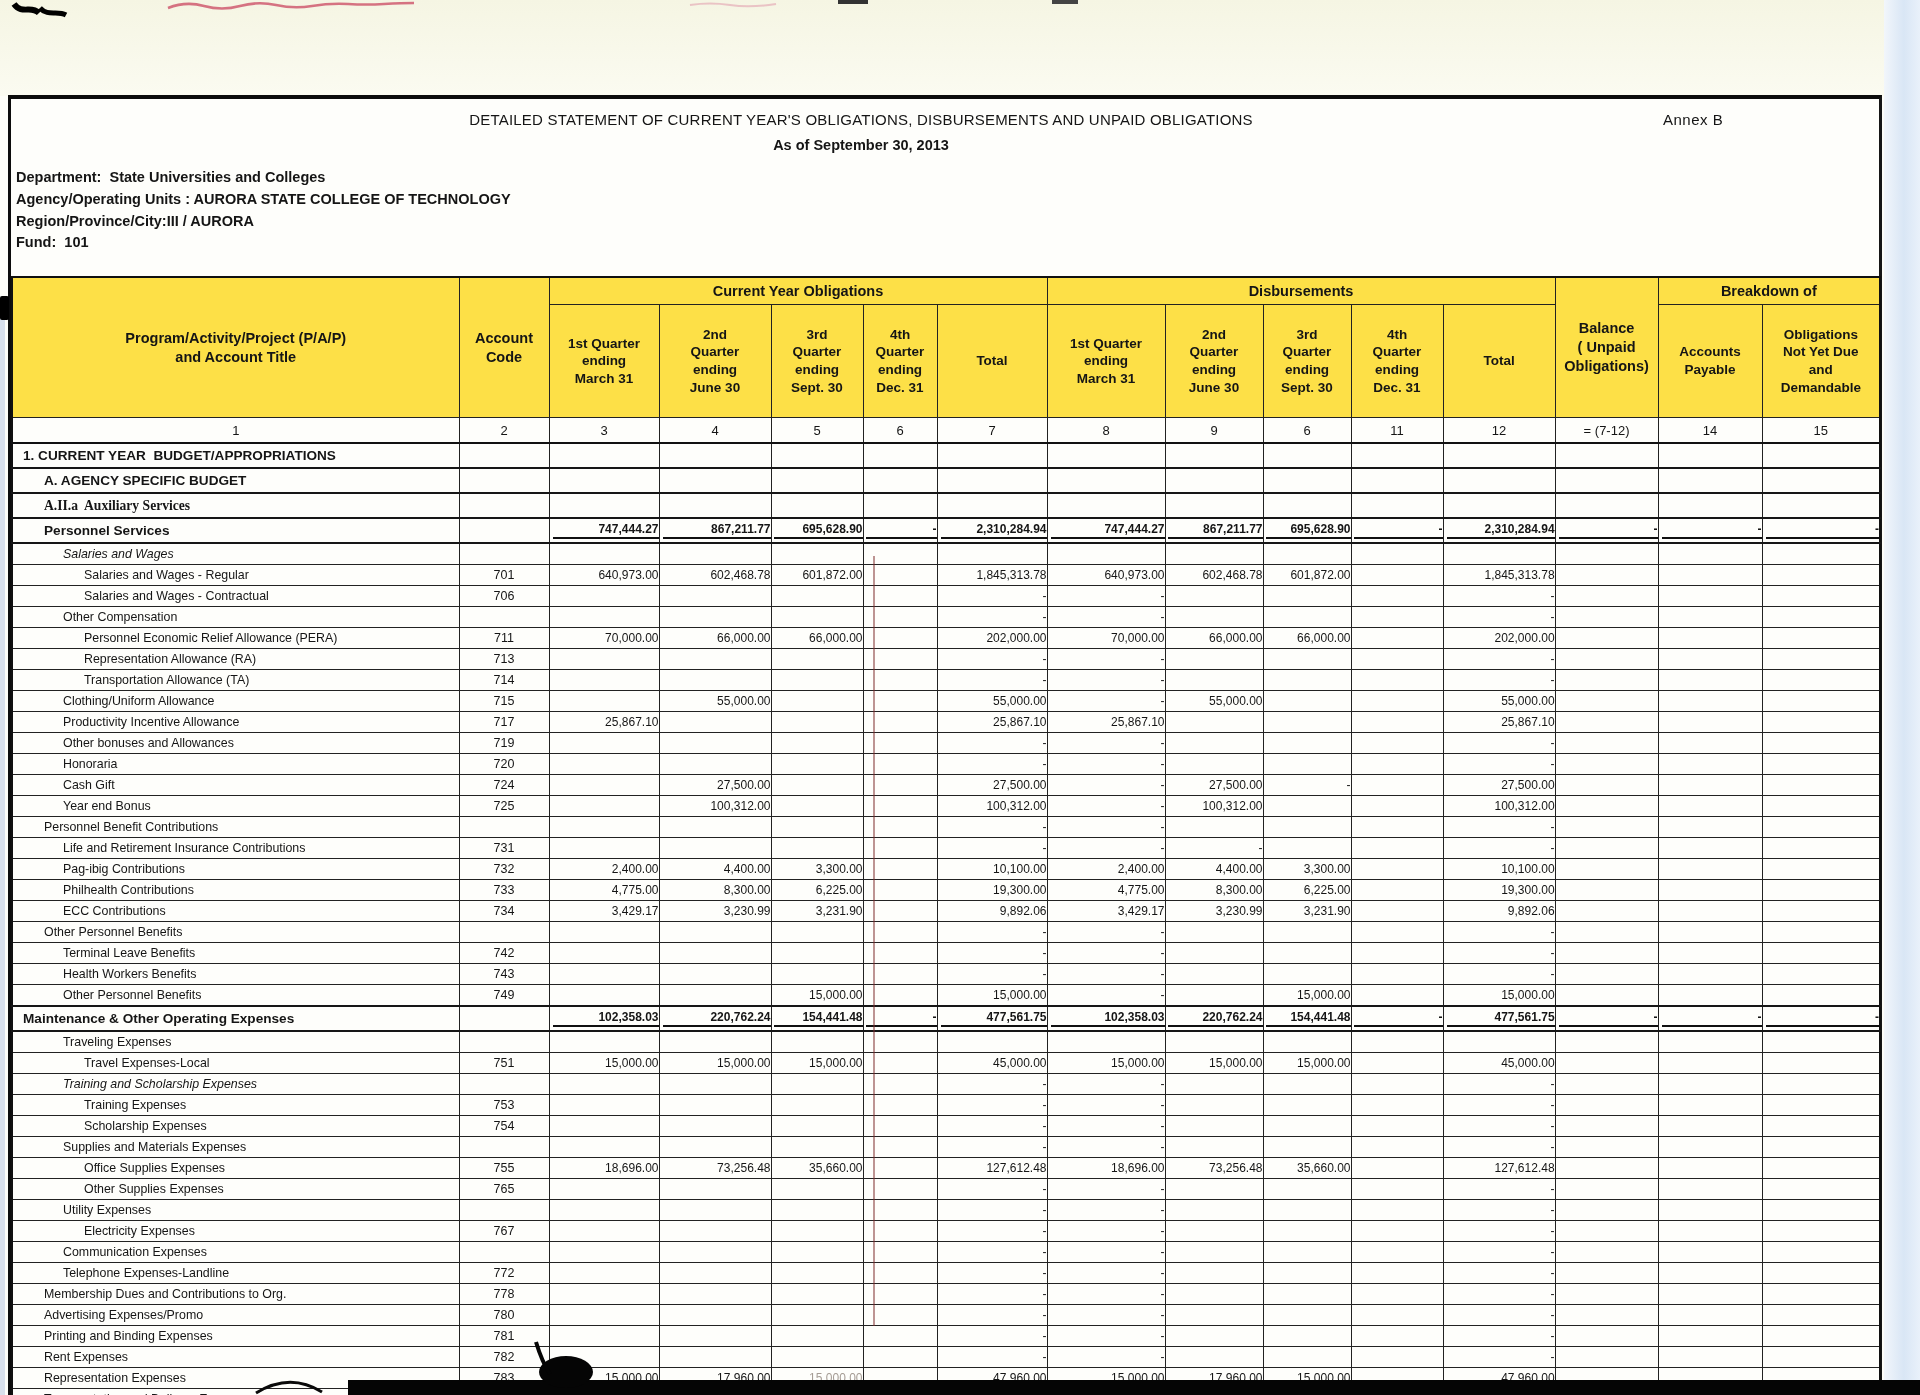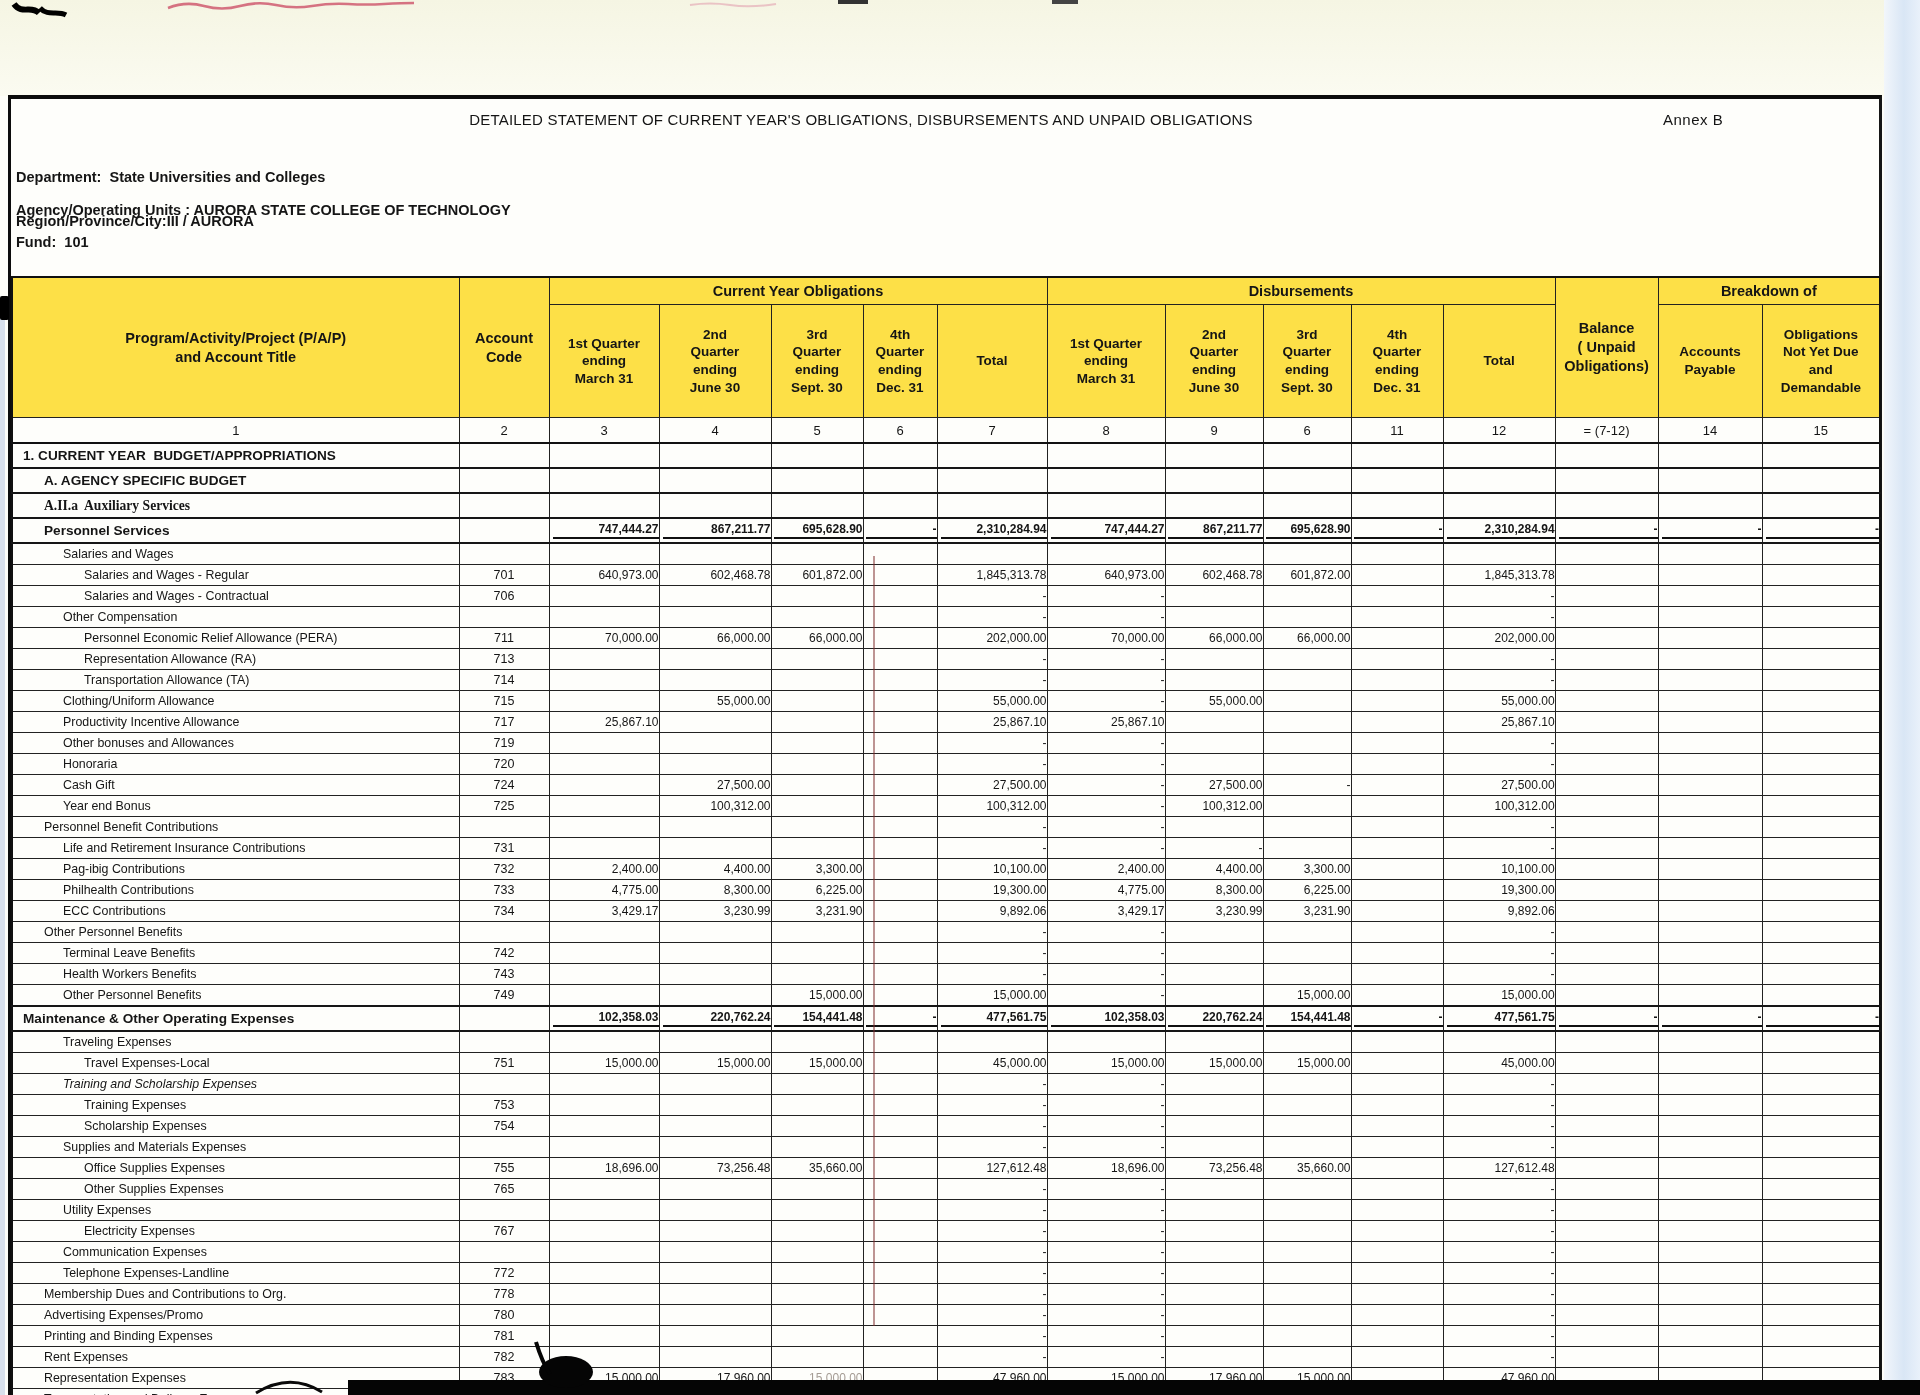--- a/index.html
+++ b/index.html
@@ -12,21 +12,21 @@
   .leftedge{position:absolute;left:0;top:300px;width:5px;height:1095px;
             background:#b9c9e0;opacity:.55;}
   .page{position:absolute;left:8px;top:95px;width:1868px;height:1300px;
         background:#fefefb;border-top:4px solid #0c0c0c;border-left:3px solid #0c0c0c;
         border-right:3px solid #161616;}
   .annex{position:absolute;left:1652px;top:12px;font-size:15px;letter-spacing:.5px;}
   .titleblock{position:absolute;left:150px;top:12px;width:1400px;text-align:center;}
   .title{font-size:15px;letter-spacing:.2px;}
   .subtitle{font-size:14.5px;font-weight:bold;margin-top:9px;}
   .meta{position:absolute;left:5px;font-size:14.5px;font-weight:bold;white-space:pre;}
-  .m1{top:70px}.m2{top:103px}.m3{top:114px}.m4{top:135px}
+  .m1{top:70px}.m2{top:92px}.m3{top:114px}.m4{top:135px}
 
   table.grid{position:absolute;left:0px;top:177px;border-collapse:collapse;
              table-layout:fixed;width:1868px;border:2.5px solid #101010;}
   table.grid th,table.grid td{border:1.5px solid #222;padding:0;overflow:hidden;}
   thead th{font-size:13.5px;font-weight:bold;text-align:center;vertical-align:middle;
            white-space:pre-line;line-height:1.3;background:#fde047;}
   tr.band-row th{height:26px;font-size:14.5px;}
   tr.q-row th{height:112px;}
   tr.num-row td{height:24px;text-align:center;font-size:13px;border-bottom:2.5px solid #111;}
   tbody td{height:20px;vertical-align:middle;}
@@ -45,20 +45,21 @@
 
 <div class="scan">
   <div class="topband"></div>
   <div class="rightedge"></div>
   <div class="leftedge"></div>
 
   <div class="page">
     <div class="annex">Annex B</div>
     <div class="titleblock">
       <div class="title">DETAILED STATEMENT OF CURRENT YEAR'S OBLIGATIONS, DISBURSEMENTS AND UNPAID OBLIGATIONS</div>
+      <div class="subtitle">As of  September 30, 2013</div>
     </div>
     <div class="meta m1">Department:  State Universities and Colleges</div>
     <div class="meta m2">Agency/Operating Units : AURORA STATE COLLEGE OF TECHNOLOGY</div>
     <div class="meta m3">Region/Province/City:III / AURORA</div>
     <div class="meta m4">Fund:  101</div>
 
     <table class="grid">
       <colgroup>
         <col style="width:447px">
           <col style="width:90px">
@@ -210,21 +211,21 @@
             <td class="val"><span class="u">747,444.27</span></td>
             <td class="val"><span class="u">867,211.77</span></td>
             <td class="val"><span class="u">695,628.90</span></td>
             <td class="val"><span class="u">-</span></td>
             <td class="val"><span class="u">2,310,284.94</span></td>
             <td class="val"><span class="u">-</span></td>
             <td class="val"><span class="u">-</span></td>
             <td class="val"><span class="u">-</span></td>
           </tr>
           <tr>
-            <td class="lab" style="padding-left: 50px;">Salaries and Wages</td>
+            <td class="lab" style="padding-left: 50px; font-style: italic;">Salaries and Wages</td>
             <td class="code"></td>
             <td class="val"></td>
             <td class="val"></td>
             <td class="val"></td>
             <td class="val"></td>
             <td class="val"></td>
             <td class="val"></td>
             <td class="val"></td>
             <td class="val"></td>
             <td class="val"></td>

